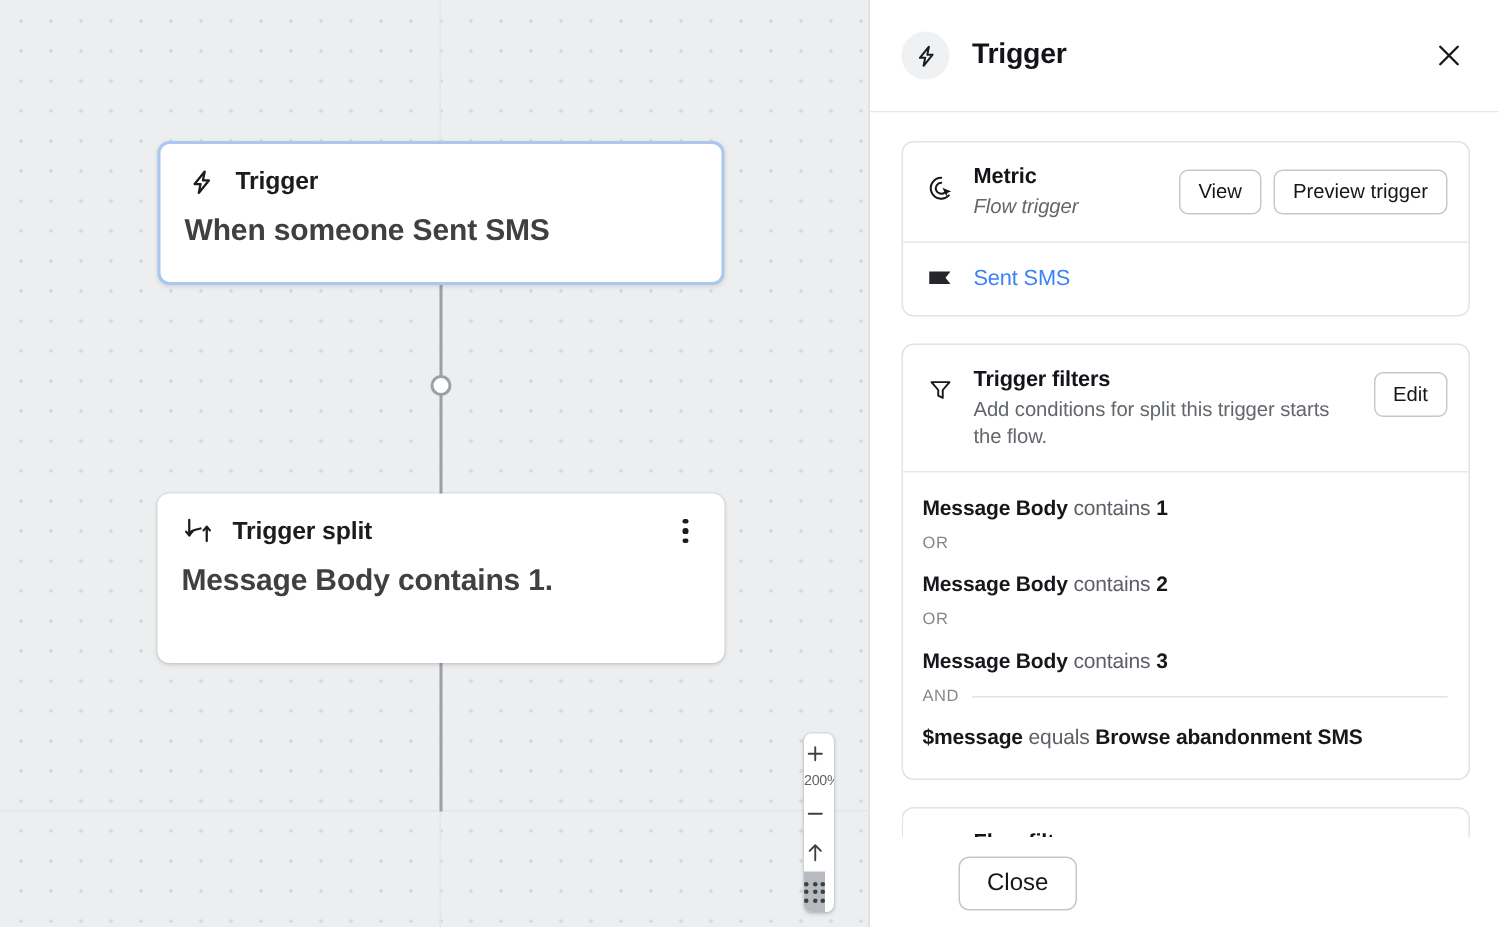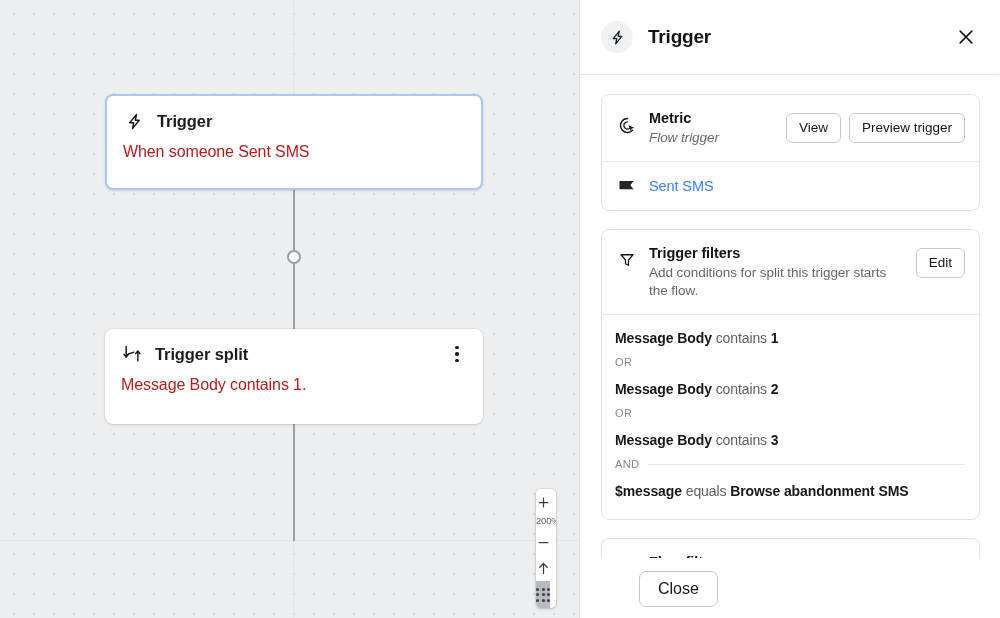--- a/index.html
+++ b/index.html
@@ -82,21 +82,21 @@
     box-shadow: 0 1px 3px rgba(0,0,0,0.10);
   }
   #node-trigger {
     left: 105px;
     top: 94px;
     height: 96px;
   }
   #node-split {
     left: 105px;
     top: 329px;
-    height: 95px;
+    height: 113px;
   }
 
   .node-head {
     display: flex;
     align-items: center;
     padding: 14px 16px 0 16px;
     position: relative;
   }
   .node-head .node-icon {
     width: 22px;
@@ -108,23 +108,24 @@
     flex: none;
   }
   .node-title {
     font-size: 16.5px;
     font-weight: bold;
     color: #1b1c1d;
     letter-spacing: -0.1px;
   }
   .node-body {
     padding: 11px 16px 0 16px;
-    font-size: 16px;
-    color: #b91c1c;
+    font-size: 20px;
+    color: #404040;
     letter-spacing: -0.1px;
+    font-weight: bold;
   }
   .kebab {
     position: absolute;
     right: 16px;
     top: 14px;
     width: 20px;
     height: 22px;
     display: flex;
     flex-direction: column;
     align-items: center;

